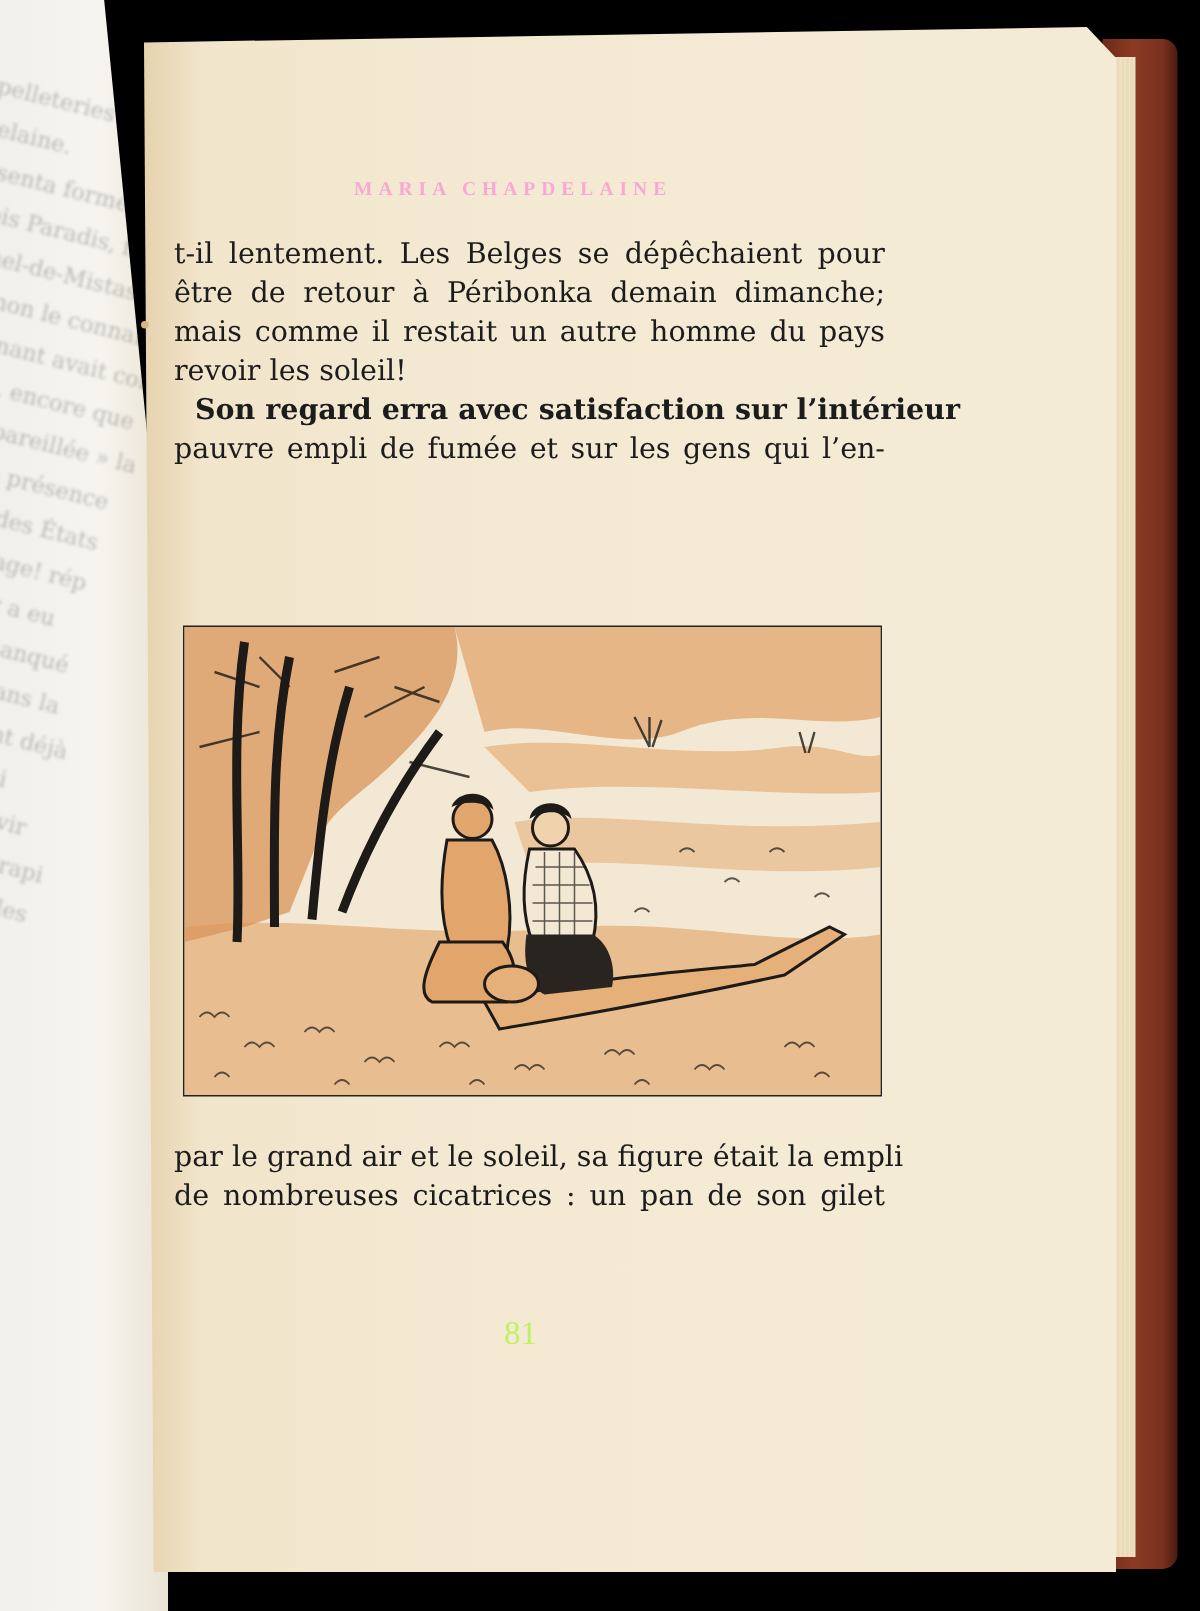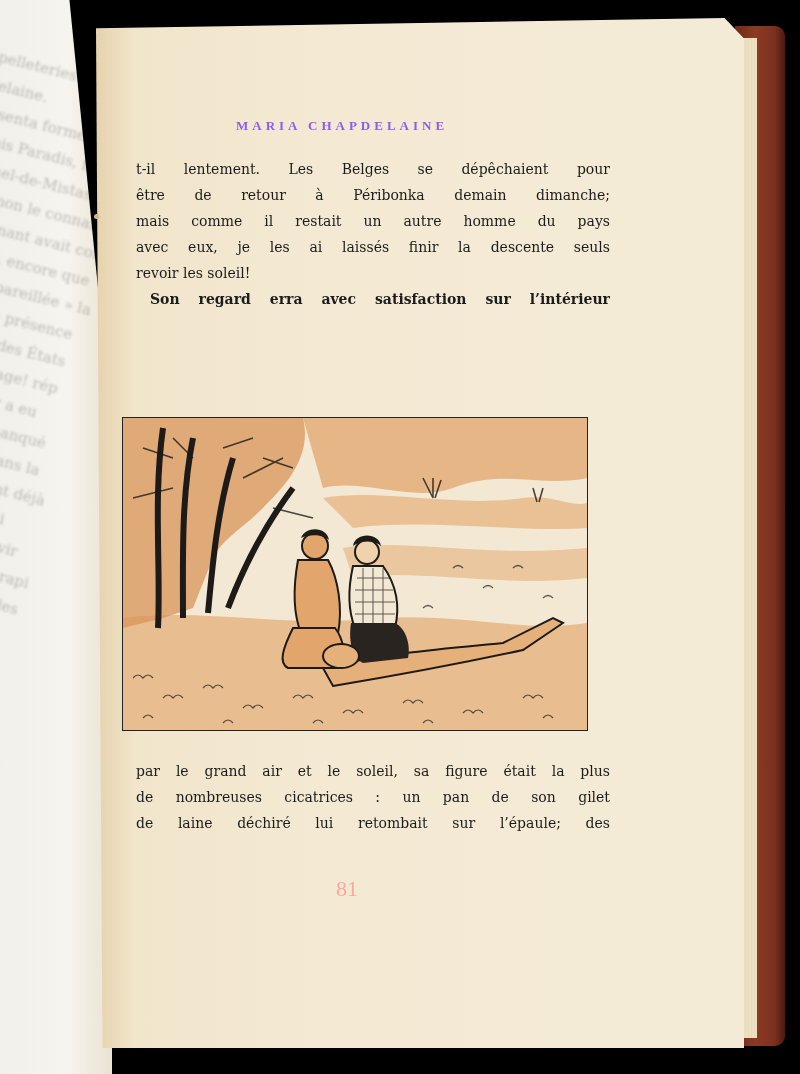--- a/index.html
+++ b/index.html
@@ -28,38 +28,37 @@
       overflow: hidden;
     }
     .left-text {
       position: absolute; left: -10px; top: 40px; width: 220px;
       color: rgba(80,80,80,0.35); font-size: 15px; line-height: 28px;
       transform: rotate(14deg); transform-origin: 0 0; filter: blur(1.2px);
       white-space: nowrap;
     }
     .running-head {
       position: absolute; left: 236px; top: 118px;
-      font-size: 13px; letter-spacing: 4px; color: #8b5cf6; font-weight: bold;
+      font-size: 13px; letter-spacing: 4px; color: #f9a8d4; font-weight: bold;
       font-family: "Liberation Serif", serif;
     }
     .text-block {
       position: absolute; left: 116px; width: 474px;
-      font-family: "DejaVu Serif", serif; font-size: 14px; line-height: 26px; color: #1c1c1c;
+      font-family: "DejaVu Serif", serif; font-size: 19px; line-height: 26px; color: #1c1c1c;
       text-align: justify;
-      margin-left: 20px;
     }
     .text-block .line { display: block; white-space: nowrap; text-align-last: justify; }
     .text-block .line.last { text-align-last: left; }
     .text-block .indent { padding-left: 14px; font-weight: bold; }
     .illus {
       position: absolute; left: 122px; top: 417px; width: 464px; height: 312px;
       border: 1.5px solid #222; background: #f3e8d3; overflow: hidden;
     }
     .page-number {
-      position: absolute; left: 336px; top: 876px; font-size: 22px; color: #fca5a5;
+      position: absolute; left: 336px; top: 876px; font-size: 22px; color: #bef264;
       font-family: "Liberation Serif", serif;
     }
     .spot { position: absolute; left: 94px; top: 214px; width: 5px; height: 5px; border-radius: 50%; background: #d8b583; }
   </style>
 </head>
 <body>
 
 <div class="cover"></div>
 <div class="page-edges"></div>
 
@@ -98,23 +97,23 @@
 
 <div class="page"></div>
 <div class="spot"></div>
 
 <div class="running-head">MARIA CHAPDELAINE</div>
 
 <div class="text-block" id="text-top" style="top:156px">
     <span class="line">t-il lentement. Les Belges se dépêchaient pour</span>
     <span class="line">être de retour à Péribonka demain dimanche;</span>
     <span class="line">mais comme il restait un autre homme du pays</span>
-    <span class="line">avec eux, je les ai laissés finir la descente seuls</span>
     <span class="line last">revoir les soleil!</span>
     <span class="line indent">Son regard erra avec satisfaction sur l’intérieur</span>
+    <span class="line">pauvre empli de fumée et sur les gens qui l’en-</span>
   </div>
 
 <div class="illus">
   <svg width="464" height="312" viewBox="0 0 464 312">
 
     <rect x="0" y="0" width="464" height="312" fill="#f3e8d3"></rect>
     <path d="M180 0 L464 0 L464 60 C420 70 380 50 330 70 C290 85 240 60 200 70 Z" fill="#e2a66c" opacity="0.75"></path>
     <path d="M200 80 C260 70 330 90 400 80 C430 76 450 90 464 85 L464 110 C400 115 300 100 230 110 Z" fill="#e2a66c" opacity="0.6"></path>
     <path d="M220 130 C280 120 360 140 464 130 L464 160 C380 170 290 150 230 160 Z" fill="#e2a66c" opacity="0.5"></path>
     <path d="M0 200 C80 190 160 210 260 200 C340 195 400 215 464 205 L464 312 L0 312 Z" fill="#e2a66c" opacity="0.65"></path>
@@ -151,18 +150,17 @@
     <ellipse cx="218" cy="238" rx="18" ry="12" fill="#e6b07a" stroke="#1d1a17" stroke-width="2"></ellipse>
 
     <g stroke="#1d1a17" stroke-width="1.2" fill="none" opacity="0.7">
       <path d="M10 260 q5 -6 10 0 q5 -6 10 0 M40 280 q5 -6 10 0 q5 -6 10 0 M80 270 q5 -6 10 0 q5 -6 10 0 M120 290 q5 -6 10 0 q5 -6 10 0 M170 280 q5 -6 10 0 q5 -6 10 0 M220 295 q5 -6 10 0 q5 -6 10 0 M280 285 q5 -6 10 0 q5 -6 10 0 M340 295 q5 -6 10 0 q5 -6 10 0 M400 280 q5 -6 10 0 q5 -6 10 0 M20 300 q5 -6 10 0 M100 305 q5 -6 10 0 M190 305 q5 -6 10 0 M300 305 q5 -6 10 0 M420 300 q5 -6 10 0"></path>
       <path d="M330 150 q5 -5 10 0 M360 170 q5 -5 10 0 M390 150 q5 -5 10 0 M420 180 q5 -5 10 0 M300 190 q5 -5 10 0"></path>
     </g>
   </svg>
 </div>
 
 <div class="text-block" id="text-bottom" style="top:758px">
-    <span class="line">par le grand air et le soleil, sa figure était la plus</span>
+    <span class="line">par le grand air et le soleil, sa figure était la empli</span>
     <span class="line">de nombreuses cicatrices : un pan de son gilet</span>
-    <span class="line">de laine déchiré lui retombait sur l’épaule; des</span>
   </div>
 
 <div class="page-number">81</div>
 
 </body></html>

